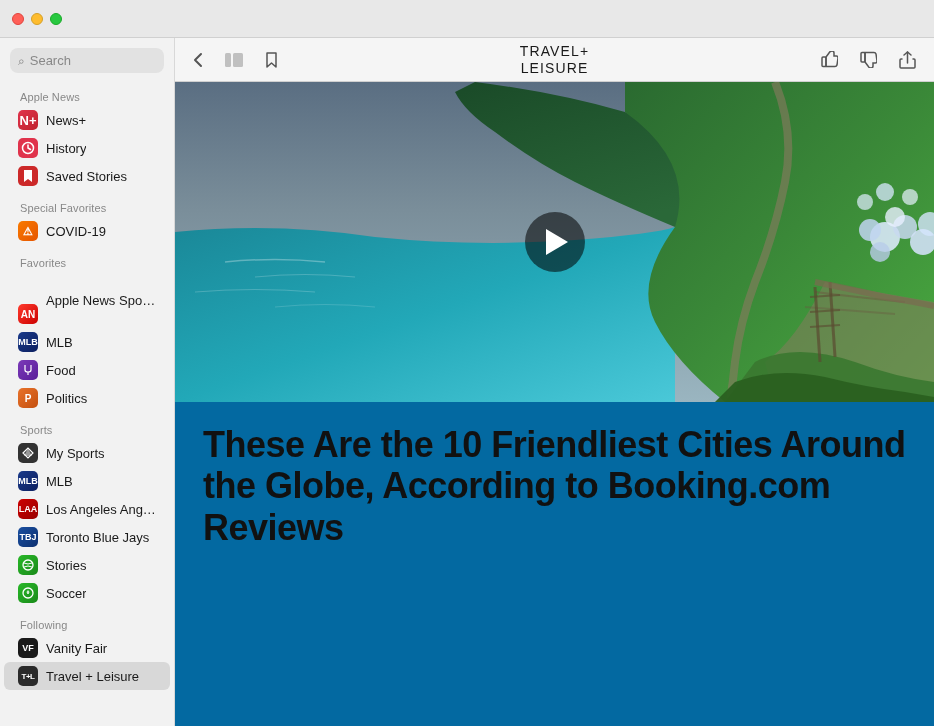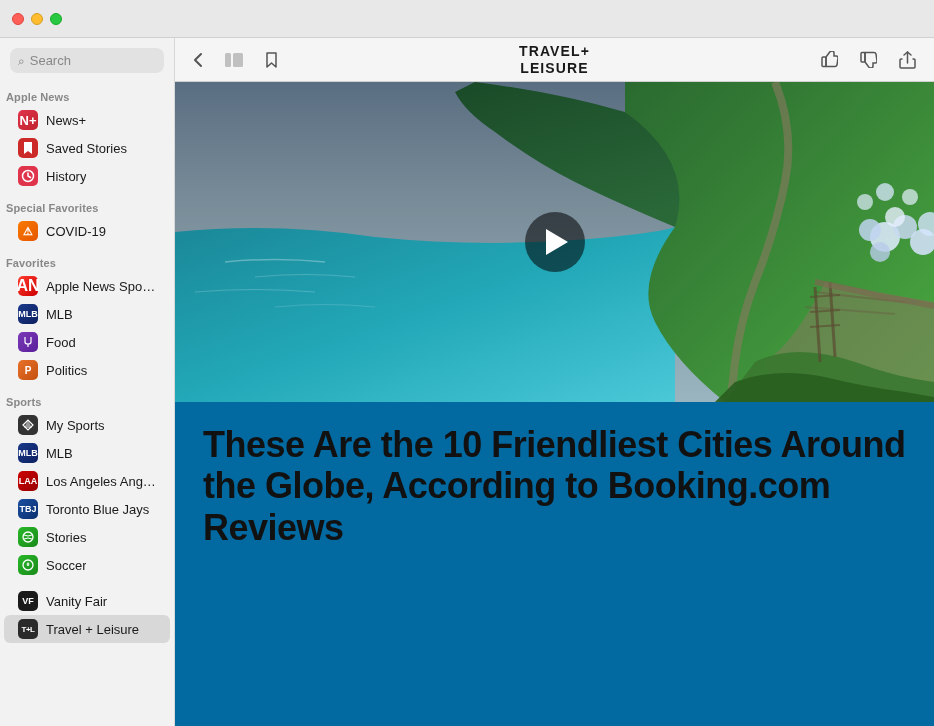--- a/index.html
+++ b/index.html
@@ -77,23 +77,23 @@
     .search-placeholder {
       color: #888;
       font-size: 13px;
     }
 
     .sidebar-section {
       padding: 6px 0 2px;
     }
     .section-header {
       font-size: 11px;
-      font-weight: 700;
+      font-weight: 400;
       color: #888;
-      padding: 4px 6px 3px;
+      padding: 4px 20px 3px;
       text-transform: none;
       letter-spacing: 0.01em;
     }
     .sidebar-item {
       display: flex;
       align-items: center;
       padding: 4px 14px;
       gap: 8px;
       cursor: pointer;
       border-radius: 6px;
@@ -183,21 +183,21 @@
       cursor: pointer;
       color: #555;
       font-size: 18px;
       display: flex;
       align-items: center;
       padding: 4px;
       border-radius: 4px;
     }
     .publication-title {
       font-size: 14px;
-      font-weight: 700;
+      font-weight: 400;
       letter-spacing: 0.08em;
       text-transform: uppercase;
       color: #1a1a1a;
       text-align: center;
       line-height: 1.2;
     }
 
     
     .article-content {
       flex: 1;
@@ -278,50 +278,50 @@
       </div>
     </div>
 
     <div class="sidebar-section">
       <div class="section-header">Apple News</div>
       <div class="sidebar-item">
         <div class="sidebar-item-icon icon-newsplus" style="font-weight:700;font-size:13px;">N+</div>
         <span class="sidebar-item-label">News+</span>
       </div>
       <div class="sidebar-item">
-        <div class="sidebar-item-icon icon-saved">
-          <svg width="14" height="14" viewBox="0 0 14 14">
-              <path d="M3 1 H11 V13 L7 10 L3 13 Z" fill="white"></path>
-            </svg>
-        </div>
-        <span class="sidebar-item-label">Saved Stories</span>
-      </div>
-      <div class="sidebar-item">
         <div class="sidebar-item-icon icon-history">
           <svg width="14" height="14" viewBox="0 0 14 14">
               <circle cx="7" cy="7" r="5.5" fill="none" stroke="white" stroke-width="1.5"></circle>
               <path d="M7 4 L7 7 L9.5 8.5" stroke="white" stroke-width="1.5" fill="none" stroke-linecap="round"></path>
             </svg>
         </div>
         <span class="sidebar-item-label">History</span>
       </div>
+      <div class="sidebar-item">
+        <div class="sidebar-item-icon icon-saved">
+          <svg width="14" height="14" viewBox="0 0 14 14">
+              <path d="M3 1 H11 V13 L7 10 L3 13 Z" fill="white"></path>
+            </svg>
+        </div>
+        <span class="sidebar-item-label">Saved Stories</span>
+      </div>
     </div>
 
     <div class="sidebar-section">
       <div class="section-header">Special Favorites</div>
       <div class="sidebar-item">
         <div class="sidebar-item-icon icon-covid" style="font-size:11px;font-weight:700;">⚠</div>
         <span class="sidebar-item-label">COVID-19</span>
       </div>
     </div>
 
     <div class="sidebar-section">
       <div class="section-header">Favorites</div>
       <div class="sidebar-item">
-        <div class="sidebar-item-icon icon-spotlight" style="font-size:16px;font-weight:800;">AN</div>
+        <div class="sidebar-item-icon icon-spotlight" style="font-size:10px;font-weight:800;margin-top:28px;">AN</div>
         <span class="sidebar-item-label">Apple News Spotlight</span>
       </div>
       <div class="sidebar-item">
         <div class="sidebar-item-icon icon-mlb" style="font-size:9px;font-weight:700;">MLB</div>
         <span class="sidebar-item-label">MLB</span>
       </div>
       <div class="sidebar-item">
         <div class="sidebar-item-icon icon-food">
           <svg width="12" height="12" viewBox="0 0 12 12">
               <path d="M3 1 Q3 5 3 6 Q3 8 6 8 Q9 8 9 6 Q9 5 9 1" stroke="white" stroke-width="1.2" fill="none"></path>
@@ -374,20 +374,21 @@
           <svg width="12" height="12" viewBox="0 0 12 12">
               <circle cx="6" cy="6" r="5" fill="none" stroke="white" stroke-width="1.3"></circle>
               <polygon points="6,3 7.5,5 6.8,7 5.2,7 4.5,5" fill="white" opacity="0.8"></polygon>
             </svg>
         </div>
         <span class="sidebar-item-label">Soccer</span>
       </div>
     </div>
 
     <div class="sidebar-section">
+      <div class="section-header">Following</div>
       <div class="sidebar-item">
         <div class="sidebar-item-icon icon-vanityfair" style="font-size:9px;font-weight:700;">VF</div>
         <span class="sidebar-item-label">Vanity Fair</span>
       </div>
       <div class="sidebar-item active">
         <div class="sidebar-item-icon icon-traveleisure" style="font-size:8px;font-weight:700;letter-spacing:-0.5px;">T+L</div>
         <span class="sidebar-item-label">Travel + Leisure</span>
       </div>
     </div>
 

